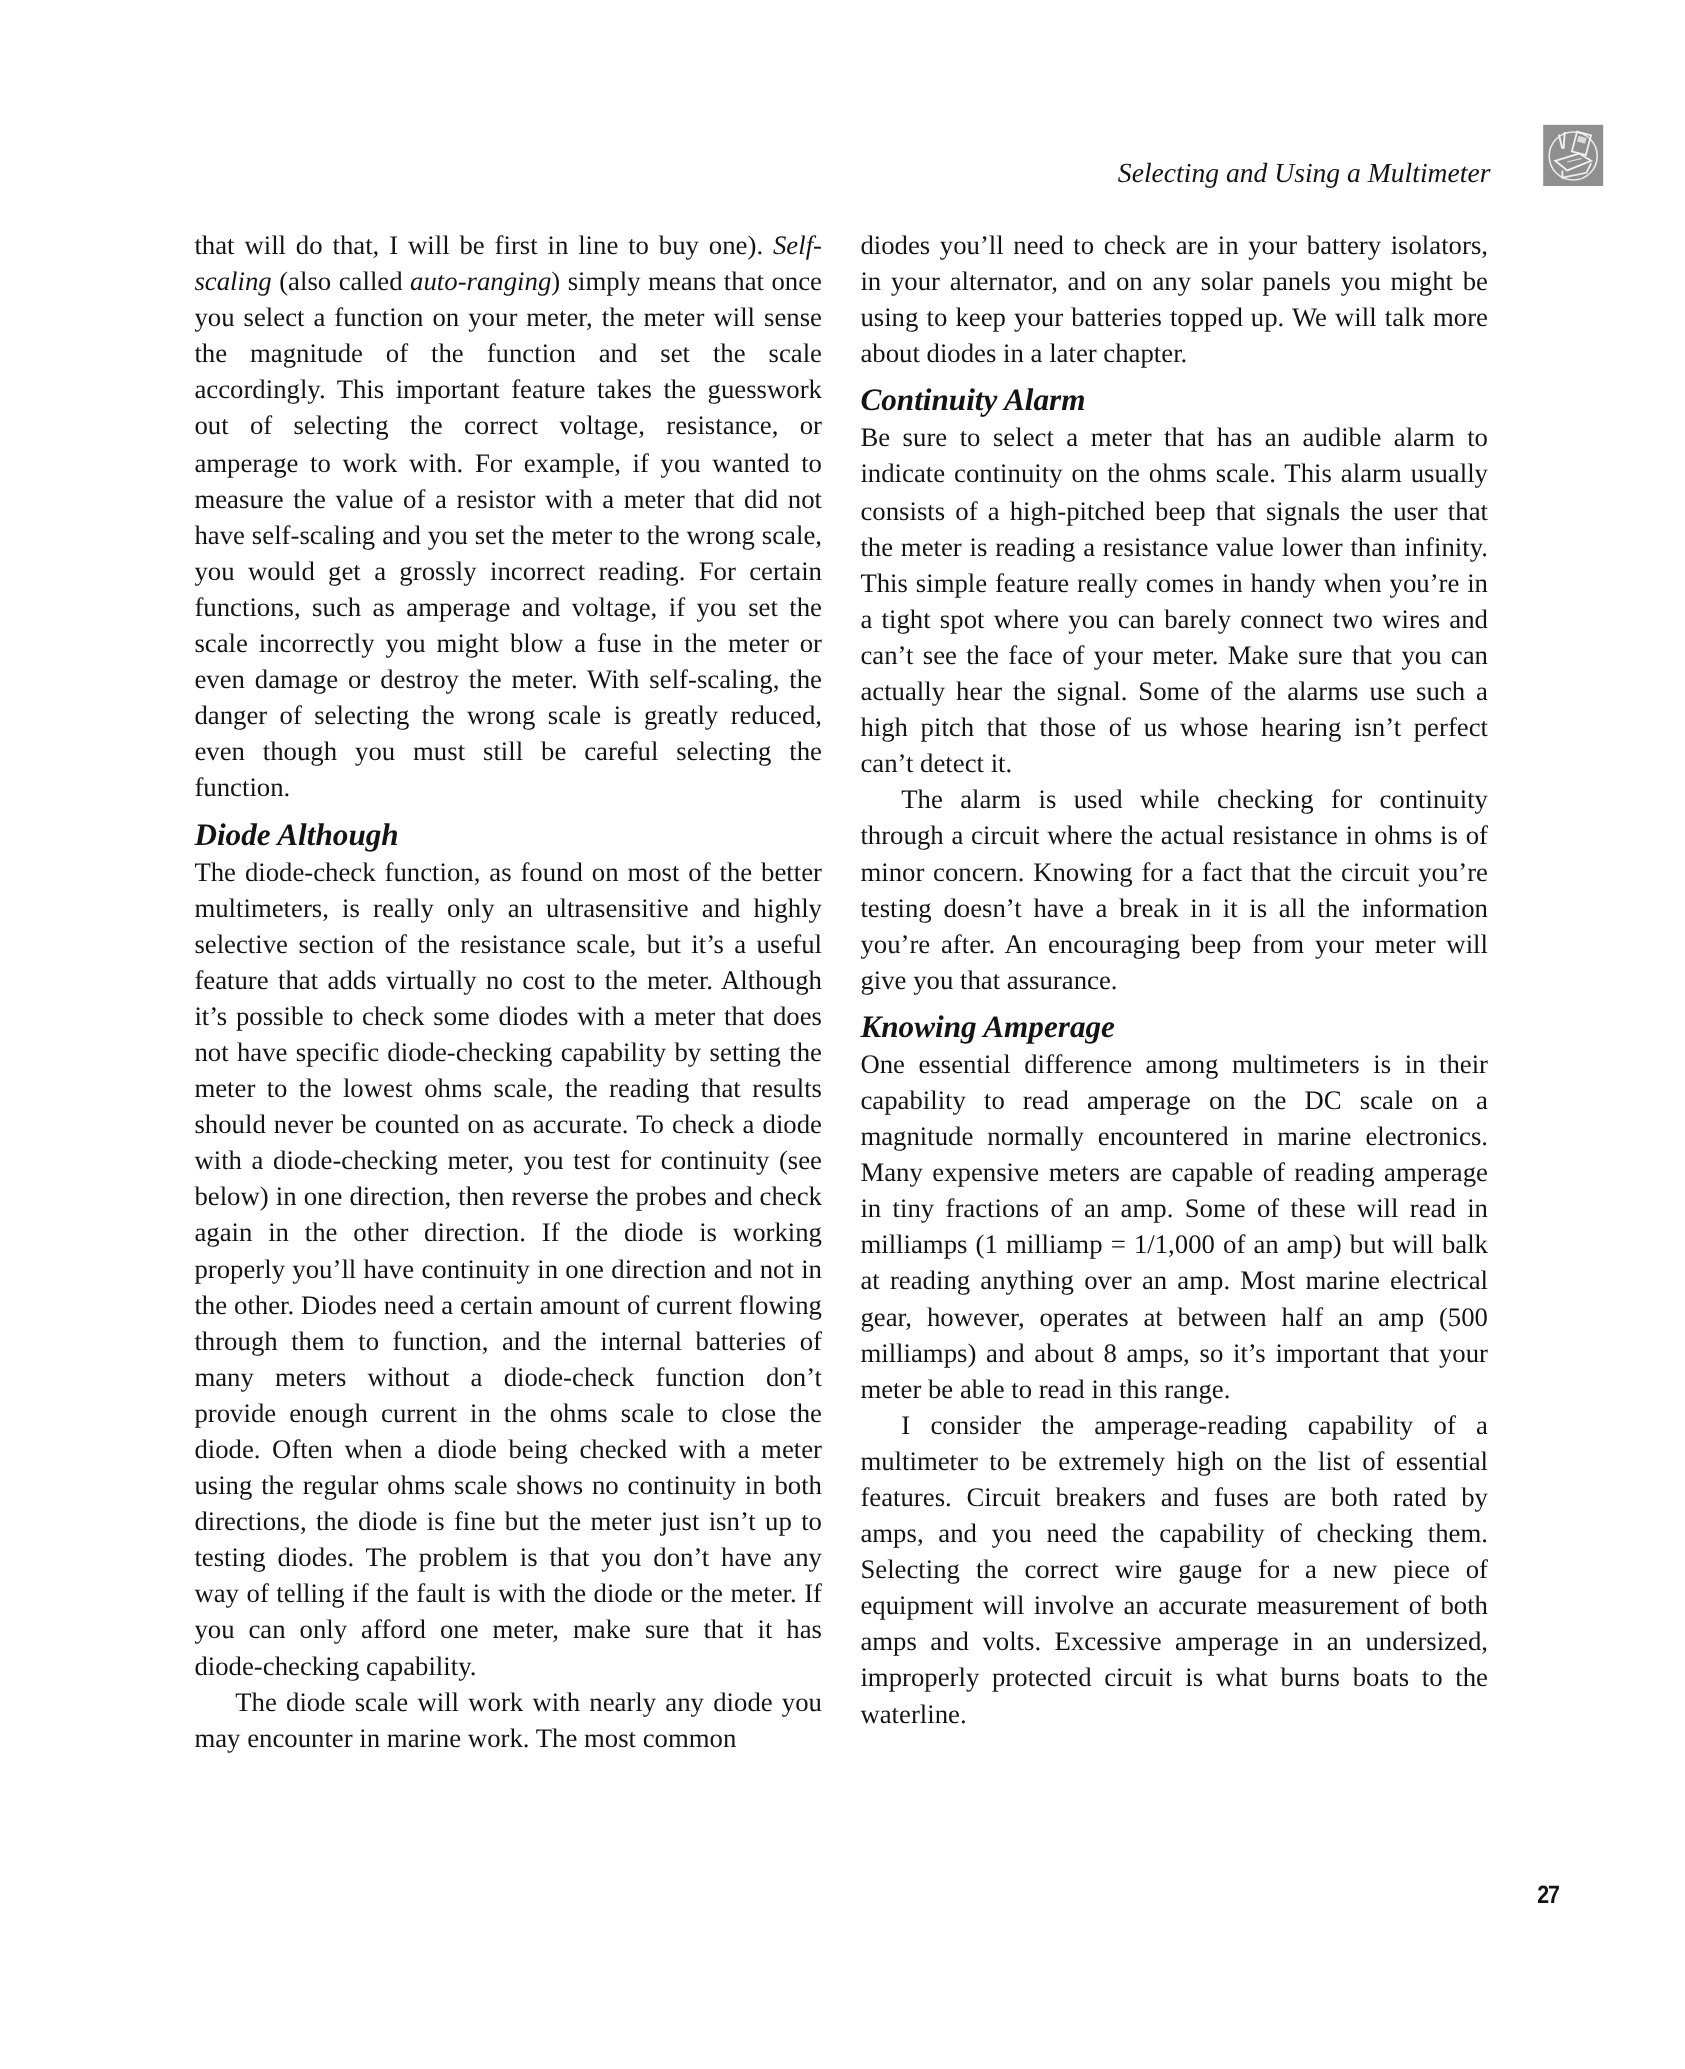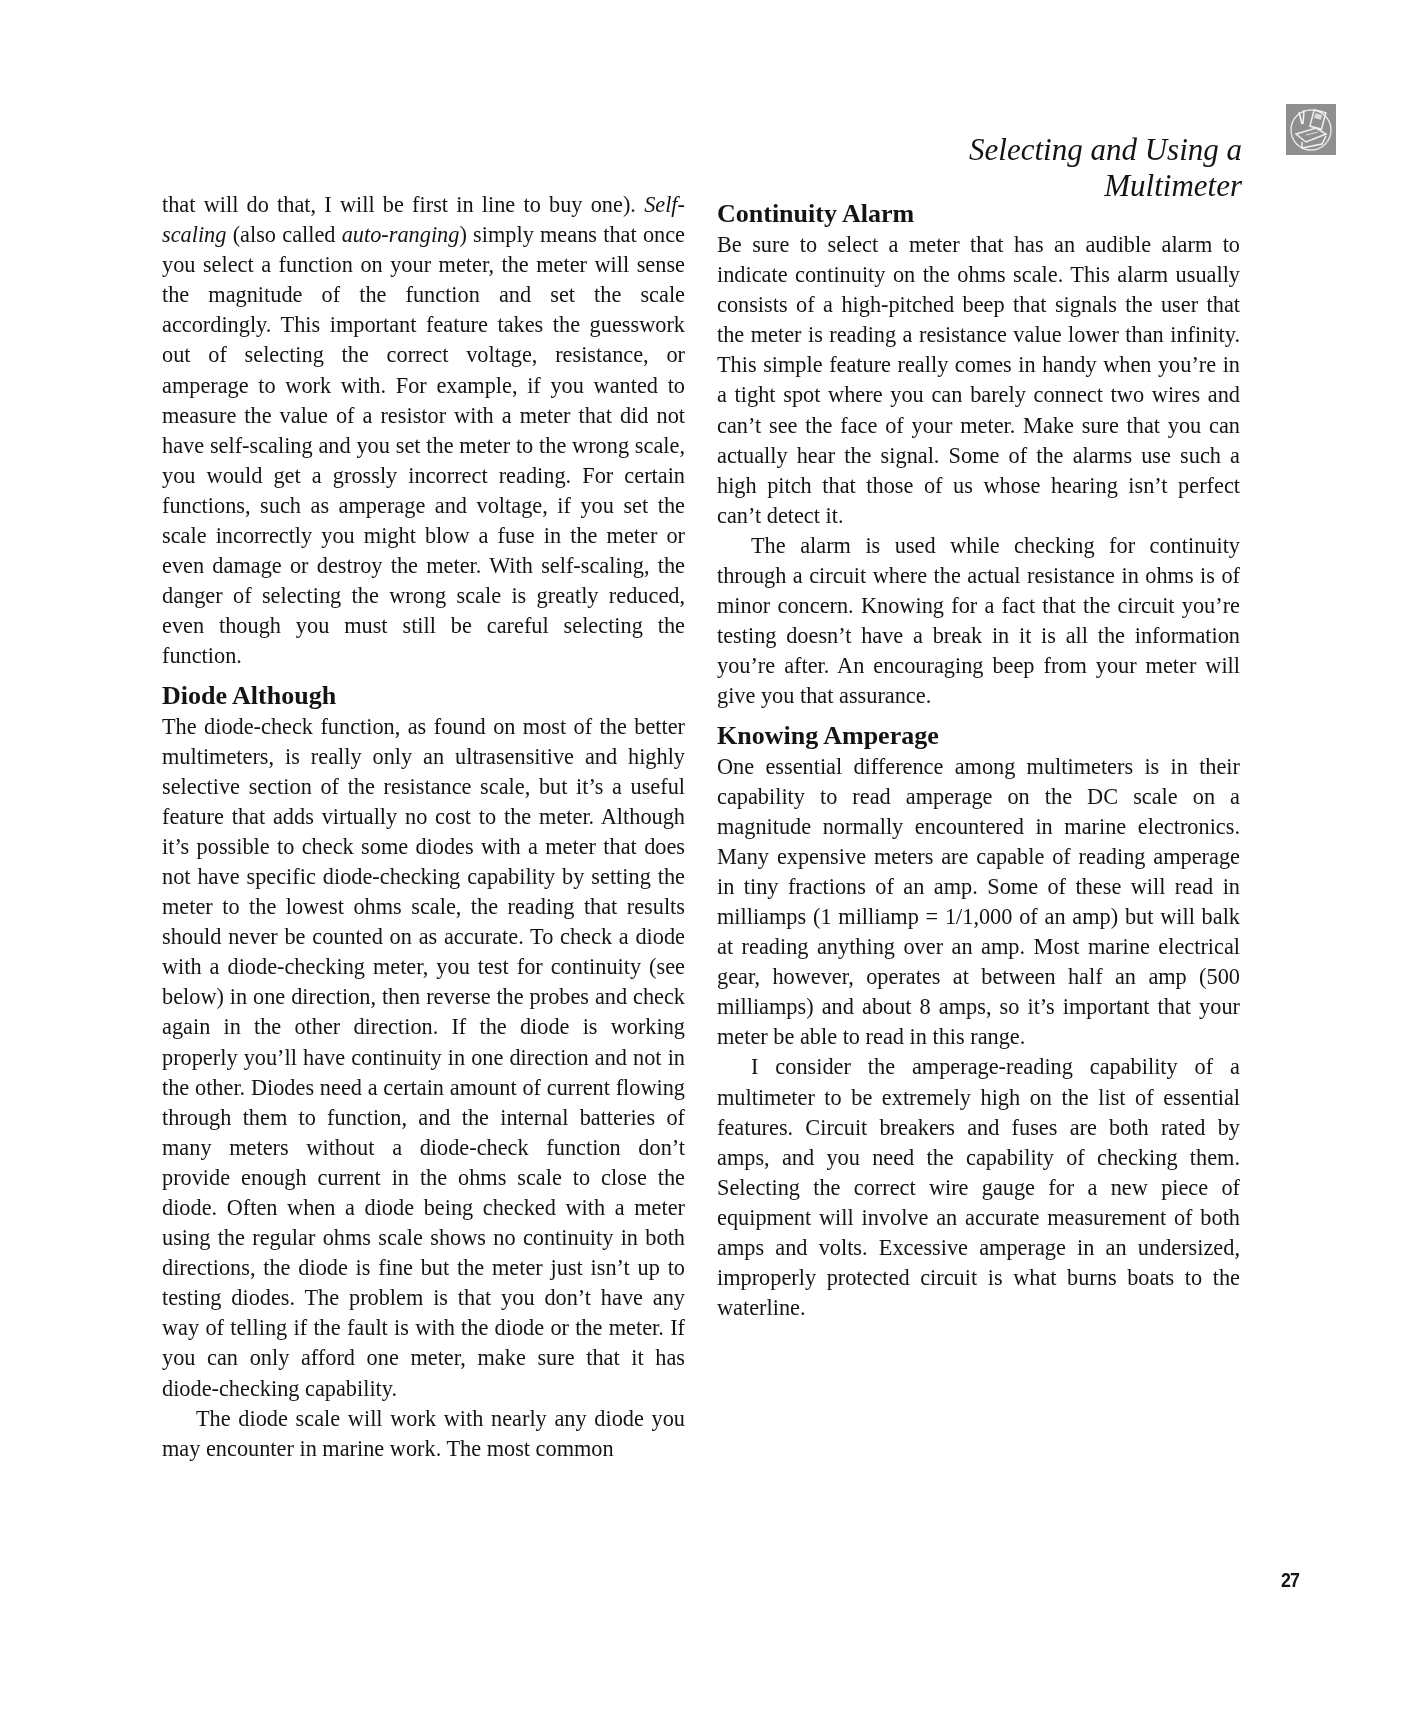--- a/index.html
+++ b/index.html
@@ -1,28 +1,28 @@
 <!DOCTYPE html>
 <html><head>
 <meta charset="utf-8">
 <style>
   html, body { margin: 0; padding: 0; background: #ffffff; }
   body { width: 1404px; height: 1724px; position: relative; overflow: hidden;
          font-family: "Liberation Serif", "DejaVu Serif", serif; color: #141414; }
   .running-head { position: absolute; left: 880px; top: 132px; width: 362px; text-align: right;
-         font-style: italic; font-size: 31px; }
+         font-style: italic; font-size: 23px; }
   .chapter-icon { position: absolute; left: 1286px; top: 104px; width: 50px; height: 51px;
          background: #8f8f8f; }
   .chapter-icon svg { width: 50px; height: 51px; display: block; }
   .column { position: absolute; top: 190px; width: 523px; font-size: 22.3px; line-height: 30.1px; }
   .col-left { left: 162px; }
   .col-right { left: 717px; }
   .column p { margin: 0; text-align: justify; }
   .column p.indent { text-indent: 34px; }
-  .column h2 { margin: 8px 0 0 0; font-size: 26px; line-height: 32px; font-weight: bold; }
+  .column h2 { margin: 8px 0 0 0; font-size: 26px; line-height: 32px; font-style: italic; font-weight: bold; }
   .page-number { position: absolute; left: 1281px; top: 1568px; font-family: "Liberation Sans", "DejaVu Sans", sans-serif;
          font-weight: bold; font-size: 21px; letter-spacing: -1px; transform: scaleX(0.85); transform-origin: left; }
 </style>
 </head>
 <body>
 
 <div class="running-head">Selecting and Using a Multimeter</div>
 
 <div class="chapter-icon">
   <svg viewBox="0 0 50 51">
@@ -37,20 +37,21 @@
 </div>
 
 <div class="column col-left">
   <p><span>that will do that, I will be first in line to buy one). </span><em>Self-scaling</em><span> (also called </span><em>auto-ranging</em><span>) simply means that once you select a function on your meter, the meter will sense the magnitude of the function and set the scale accordingly. This important feature takes the guesswork out of selecting the correct voltage, resistance, or amperage to work with. For example, if you wanted to measure the value of a resistor with a meter that did not have self-scaling and you set the meter to the wrong scale, you would get a grossly incorrect reading. For certain functions, such as amperage and voltage, if you set the scale incorrectly you might blow a fuse in the meter or even damage or destroy the meter. With self-scaling, the danger of selecting the wrong scale is greatly reduced, even though you must still be careful selecting the function.</span></p>
   <h2>Diode Although</h2>
   <p>The diode-check function, as found on most of the better multimeters, is really only an ultrasensitive and highly selective section of the resistance scale, but it’s a useful feature that adds virtually no cost to the meter. Although it’s possible to check some diodes with a meter that does not have specific diode-checking capability by setting the meter to the lowest ohms scale, the reading that results should never be counted on as accurate. To check a diode with a diode-checking meter, you test for continuity (see below) in one direction, then reverse the probes and check again in the other direction. If the diode is working properly you’ll have continuity in one direction and not in the other. Diodes need a certain amount of current flowing through them to function, and the internal batteries of many meters without a diode-check function don’t provide enough current in the ohms scale to close the diode. Often when a diode being checked with a meter using the regular ohms scale shows no continuity in both directions, the diode is fine but the meter just isn’t up to testing diodes. The problem is that you don’t have any way of telling if the fault is with the diode or the meter. If you can only afford one meter, make sure that it has diode-checking capability.</p>
   <p class="indent">The diode scale will work with nearly any diode you may encounter in marine work. The most common</p>
 </div>
 
 <div class="column col-right">
+  <p>diodes you’ll need to check are in your battery isolators, in your alternator, and on any solar panels you might be using to keep your batteries topped up. We will talk more about diodes in a later chapter.</p>
   <h2>Continuity Alarm</h2>
   <p>Be sure to select a meter that has an audible alarm to indicate continuity on the ohms scale. This alarm usually consists of a high-pitched beep that signals the user that the meter is reading a resistance value lower than infinity. This simple feature really comes in handy when you’re in a tight spot where you can barely connect two wires and can’t see the face of your meter. Make sure that you can actually hear the signal. Some of the alarms use such a high pitch that those of us whose hearing isn’t perfect can’t detect it.</p>
   <p class="indent">The alarm is used while checking for continuity through a circuit where the actual resistance in ohms is of minor concern. Knowing for a fact that the circuit you’re testing doesn’t have a break in it is all the information you’re after. An encouraging beep from your meter will give you that assurance.</p>
   <h2>Knowing Amperage</h2>
   <p>One essential difference among multimeters is in their capability to read amperage on the DC scale on a magnitude normally encountered in marine electronics. Many expensive meters are capable of reading amperage in tiny fractions of an amp. Some of these will read in milliamps (1 milliamp = 1/1,000 of an amp) but will balk at reading anything over an amp. Most marine electrical gear, however, operates at between half an amp (500 milliamps) and about 8 amps, so it’s important that your meter be able to read in this range.</p>
   <p class="indent">I consider the amperage-reading capability of a multimeter to be extremely high on the list of essential features. Circuit breakers and fuses are both rated by amps, and you need the capability of checking them. Selecting the correct wire gauge for a new piece of equipment will involve an accurate measurement of both amps and volts. Excessive amperage in an undersized, improperly protected circuit is what burns boats to the waterline.</p>
 </div>
 
 <div class="page-number">27</div>
 

